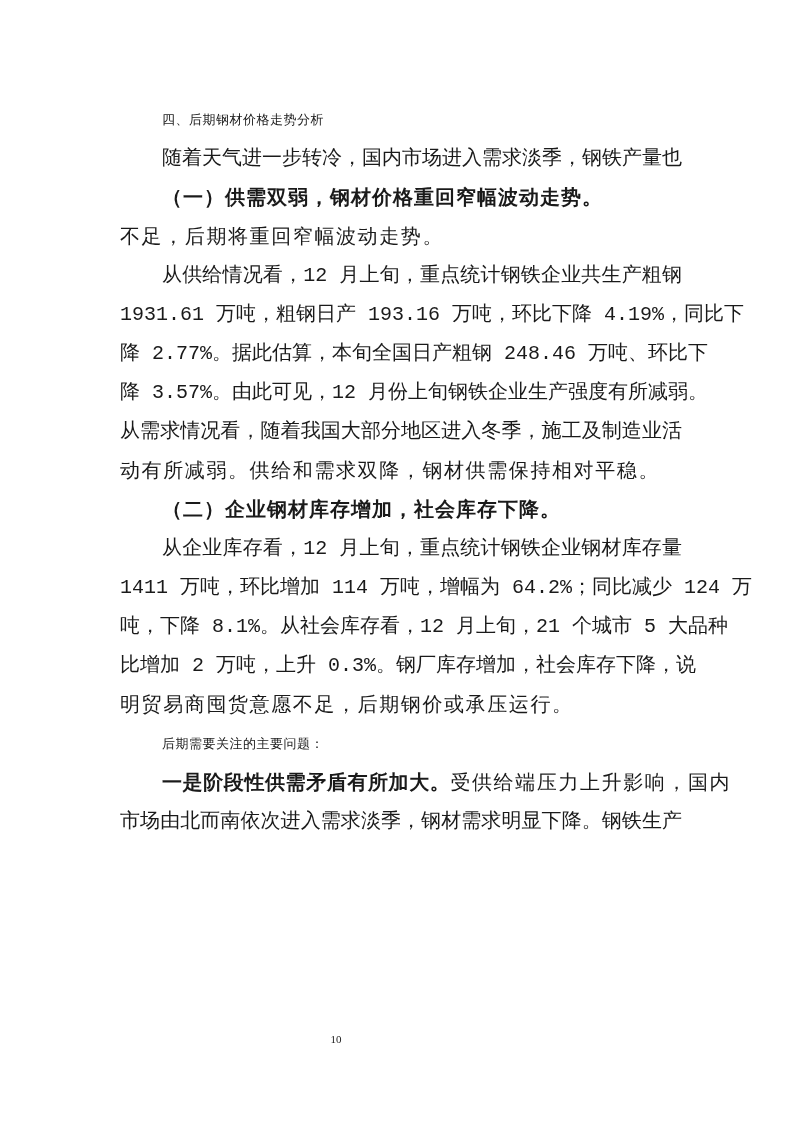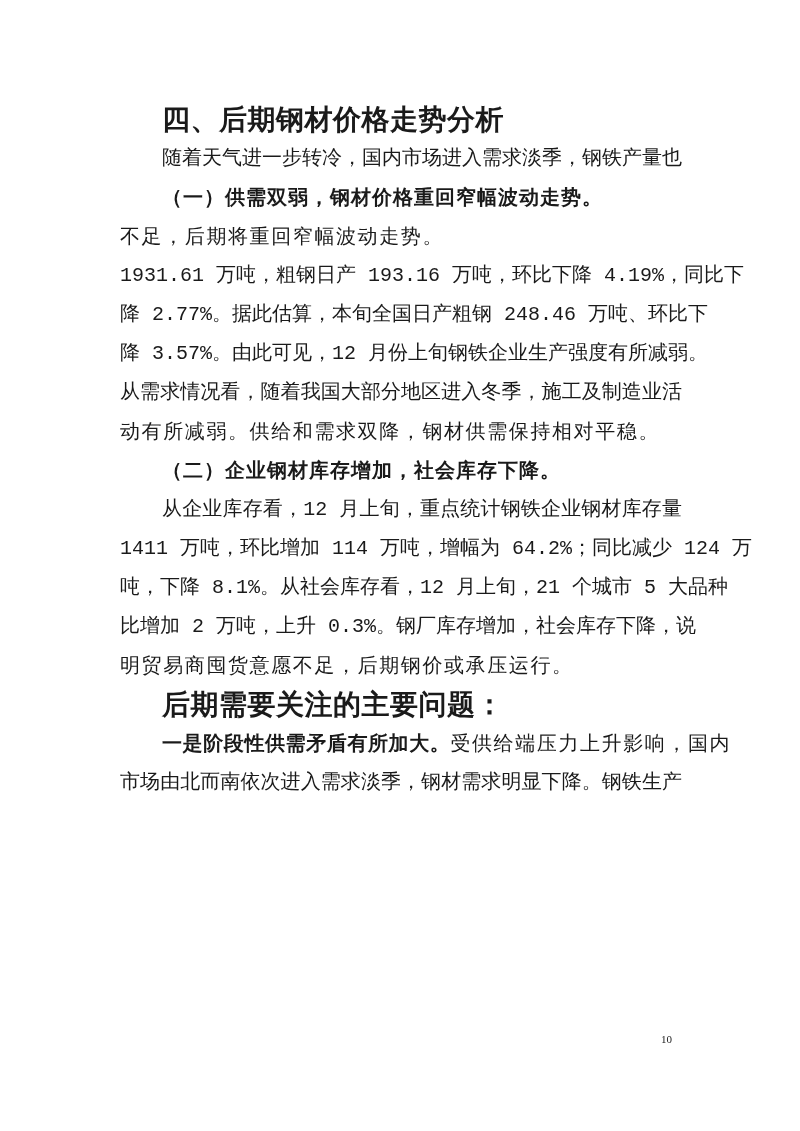--- a/index.html
+++ b/index.html
@@ -2,37 +2,38 @@
 <html><head>
 <meta charset="utf-8">
 <style>
   html, body { margin: 0; padding: 0; background: #ffffff; }
   body { width: 800px; height: 1131px; position: relative; overflow: hidden;
          font-family: "DejaVu Serif", "Liberation Serif", serif; color: #1a1a1a; }
   .page { position: absolute; left: 120px; top: 100px; width: 562px; }
   .line { height: 39px; line-height: 39px; font-size: 20px; white-space: nowrap;
           letter-spacing: 1.6px; overflow: visible; }
   .indent { padding-left: 42px; }
-  .h-main { font-family: "DejaVu Sans", "Liberation Sans", sans-serif; font-weight: bold;
-            letter-spacing: 0.5px; font-size: 28px; }
+  .h-main { font-family: "DejaVu Sans", "Liberation Sans", sans-serif; font-weight: normal;
+            letter-spacing: 0.5px; font-size: 13px; }
   .h-sub { font-weight: bold; letter-spacing: 1px; }
   .bold { font-family: Liberation Mono, monospace; font-weight: bold; letter-spacing: 0.6px; }
   .justify { text-align: justify; text-align-last: justify; letter-spacing: 0; font-family: Liberation Mono, monospace; }
-  .pageno { position: absolute; top: 1033px; left: 0; width: 672px; text-align: right;
+  .pageno { position: absolute; top: 1033px; left: 0; width: 672px; text-align: center;
             font-size: 11px; font-family: "Liberation Serif", serif; color: #222; }
 </style>
 </head>
 <body>
 
 <div class="page">
   <div class="line indent h-main">四、后期钢材价格走势分析</div>
   <div class="line indent justify">随着天气进一步转冷，国内市场进入需求淡季，钢铁产量也</div>
   <div class="line indent h-sub">（一）供需双弱，钢材价格重回窄幅波动走势。</div>
 
   <div class="line">不足，后期将重回窄幅波动走势。</div>
+  <div class="line indent justify">从供给情况看，12 月上旬，重点统计钢铁企业共生产粗钢</div>
   <div class="line justify">1931.61 万吨，粗钢日产 193.16 万吨，环比下降 4.19%，同比下</div>
   <div class="line justify">降 2.77%。据此估算，本旬全国日产粗钢 248.46 万吨、环比下</div>
   <div class="line justify">降 3.57%。由此可见，12 月份上旬钢铁企业生产强度有所减弱。</div>
   <div class="line justify">从需求情况看，随着我国大部分地区进入冬季，施工及制造业活</div>
   <div class="line">动有所减弱。供给和需求双降，钢材供需保持相对平稳。</div>
 
   <div class="line indent h-sub">（二）企业钢材库存增加，社会库存下降。</div>
   <div class="line indent justify">从企业库存看，12 月上旬，重点统计钢铁企业钢材库存量</div>
   <div class="line justify">1411 万吨，环比增加 114 万吨，增幅为 64.2%；同比减少 124 万</div>
   <div class="line justify">吨，下降 8.1%。从社会库存看，12 月上旬，21 个城市 5 大品种</div>

